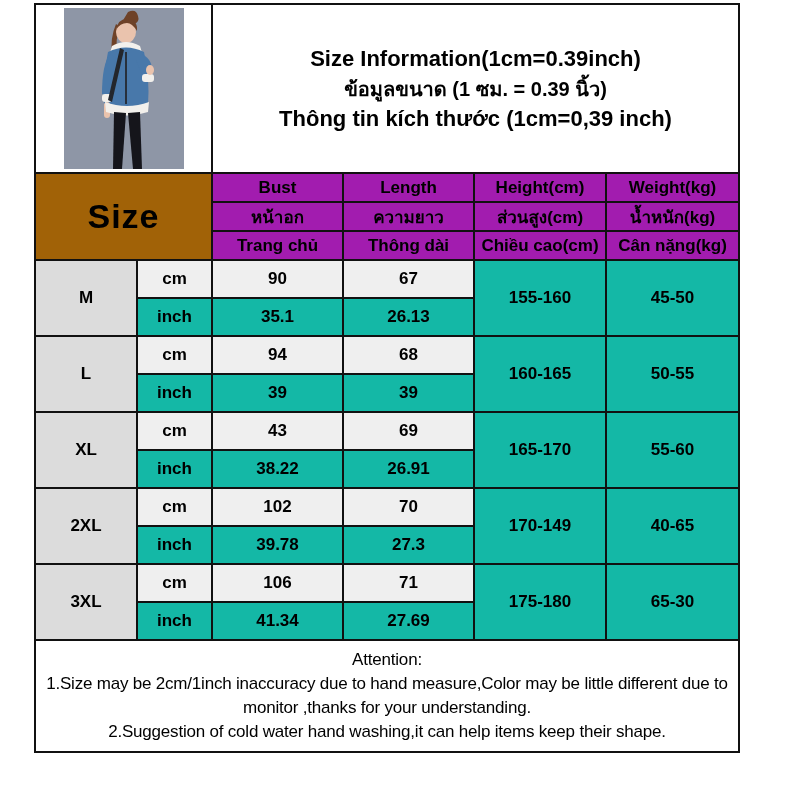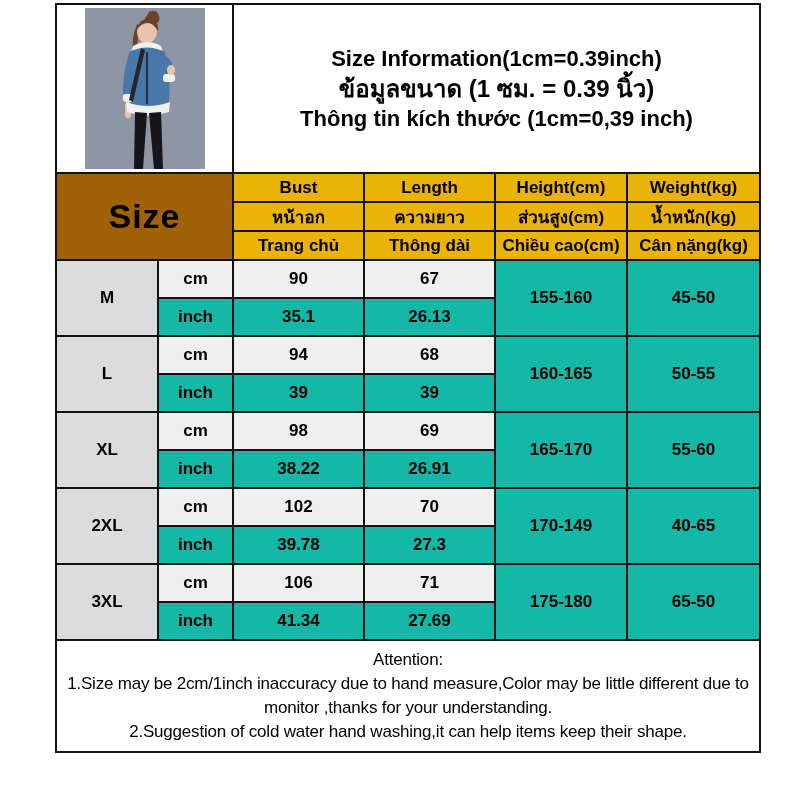--- a/index.html
+++ b/index.html
@@ -7,21 +7,21 @@
   .page {
     position: relative;
     width: 800px;
     height: 800px;
     background: #ffffff;
     font-family: "Liberation Sans", sans-serif;
     color: #000000;
   }
   table.size-table {
     position: absolute;
-    left: 55px;
+    left: 34px;
     top: 3px;
     width: 704px;
     border-collapse: collapse;
     table-layout: fixed;
   }
   table.size-table td {
     border: 2px solid #111111;
     text-align: center;
     vertical-align: middle;
     padding: 0;
@@ -30,31 +30,31 @@
   
   tr.top-row { height: 169px; }
   td.img-cell { background: #ffffff; }
   .photo-frame {
     width: 120px; height: 161px;
     margin: 0 auto;
     display: block;
   }
   td.title-cell { background: #ffffff; }
   .title-line { font-weight: bold; font-size: 22px; line-height: 30px; }
-  .title-line.th { font-size: 24px; }
+  .title-line.th { font-size: 20px; }
   
   tr.hdr-row { height: 29px; }
   td.size-hdr {
     background: #a16207;
     font-size: 34px;
     font-weight: bold;
     letter-spacing: 1px;
   }
   td.hdr-cell {
-    background: #eab308;
+    background: #a21caf;
     font-weight: bold;
     font-size: 17px;
   }
   
   tr.data-row { height: 38px; }
   td.lbl-cell {
     background: #dcdcdc;
     font-weight: bold;
     font-size: 17px;
   }
@@ -183,21 +183,21 @@
     </tr>
     <tr class="data-row">
       <td class="unit-cell plain">inch</td>
       <td class="val-cell plain">39</td>
       <td class="val-cell plain">39</td>
     </tr>
 
     <tr class="data-row">
       <td rowspan="2" class="lbl-cell">XL</td>
       <td class="unit-cell shade">cm</td>
-      <td class="val-cell shade">98</td>
+      <td class="val-cell shade">43</td>
       <td class="val-cell shade">69</td>
       <td rowspan="2" class="merged-cell">165-170</td>
       <td rowspan="2" class="merged-cell">55-60</td>
     </tr>
     <tr class="data-row">
       <td class="unit-cell plain">inch</td>
       <td class="val-cell plain">38.22</td>
       <td class="val-cell plain">26.91</td>
     </tr>
 
@@ -214,21 +214,21 @@
       <td class="val-cell plain">39.78</td>
       <td class="val-cell plain">27.3</td>
     </tr>
 
     <tr class="data-row">
       <td rowspan="2" class="lbl-cell">3XL</td>
       <td class="unit-cell shade">cm</td>
       <td class="val-cell shade">106</td>
       <td class="val-cell shade">71</td>
       <td rowspan="2" class="merged-cell">175-180</td>
-      <td rowspan="2" class="merged-cell">65-50</td>
+      <td rowspan="2" class="merged-cell">65-30</td>
     </tr>
     <tr class="data-row">
       <td class="unit-cell plain">inch</td>
       <td class="val-cell plain">41.34</td>
       <td class="val-cell plain">27.69</td>
     </tr>
 
     <tr class="attention-row">
       <td colspan="6" class="attention-cell">
         <div class="attn-text">Attention:</div>

